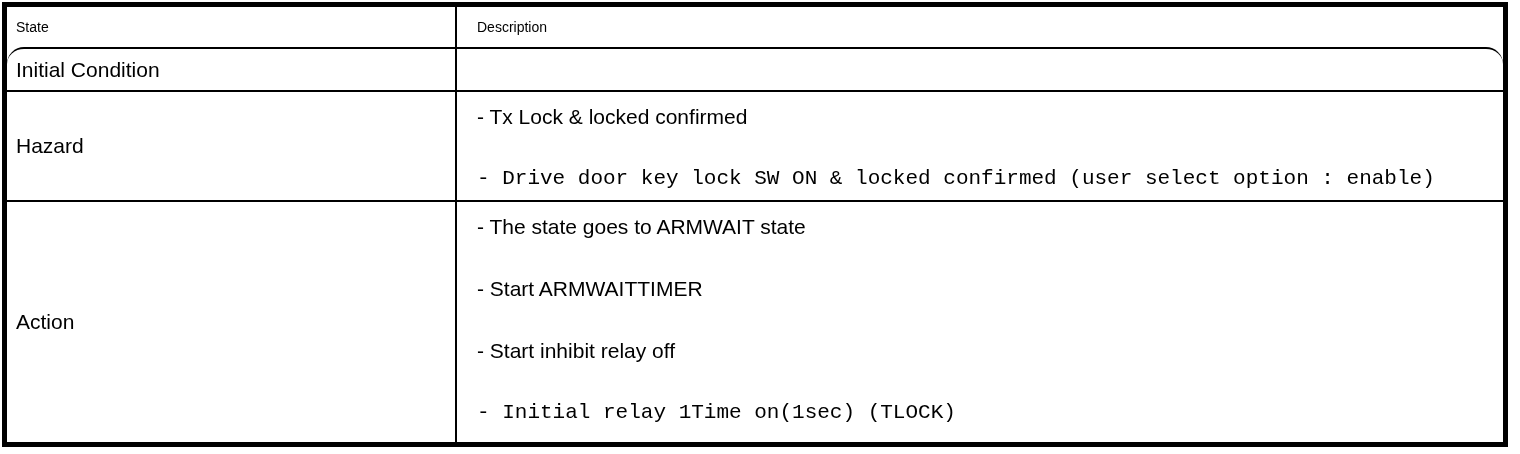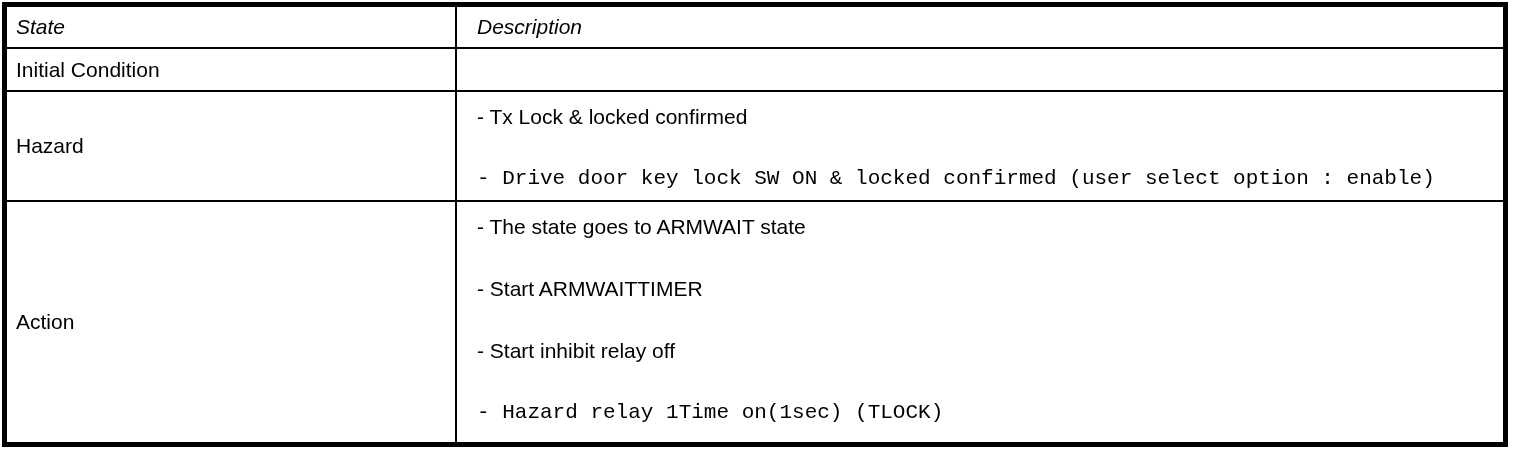--- a/index.html
+++ b/index.html
@@ -18,21 +18,21 @@
     border: 5px solid #000000;
     background: #ffffff;
     box-sizing: border-box;
   }
   .row {
     display: flex;
     border-top: 2px solid #000000;
   }
   .row:first-child { border-top: none; }
   .r-header  { height: 40px; }
-  .r-initial { height: 41px; }
+  .r-initial { height: 41px; border-radius: 17px; }
   .r-event   { height: 108px; }
   .r-action  { height: 240px; }
   .cell {
     box-sizing: border-box;
     font-size: 21px;
     line-height: 24px;
     overflow: hidden;
   }
   .cell-state {
     width: 450px;
@@ -54,21 +54,21 @@
     display: block;
     padding-top: 13px;
     border-radius: 19px;
   }
   .desc-line {
     line-height: 24px;
     margin-bottom: 38px;
     white-space: nowrap;
   }
   .desc-line:last-child { margin-bottom: 0; font-family: Liberation Mono, monospace; }
-  .hdr { font-size: 21px; font-style: italic; }
+  .hdr { font-size: 14px; }
 </style>
 </head>
 <body>
 
 <div class="doc-table">
 
   <div class="row r-header">
     <div class="cell cell-state">
       <span class="hdr">State</span>
     </div>
@@ -94,17 +94,17 @@
   </div>
 
   <div class="row r-action">
     <div class="cell cell-state">
       <span>Action</span>
     </div>
     <div class="cell cell-desc multi">
       <div class="desc-line">- The state goes to ARMWAIT state</div>
       <div class="desc-line">- Start ARMWAITTIMER</div>
       <div class="desc-line">- Start inhibit relay off</div>
-      <div class="desc-line">- Hazard relay 1Time on(1sec) (TLOCK)</div>
+      <div class="desc-line">- Initial relay 1Time on(1sec) (TLOCK)</div>
     </div>
   </div>
 
 </div>
 
 </body></html>

